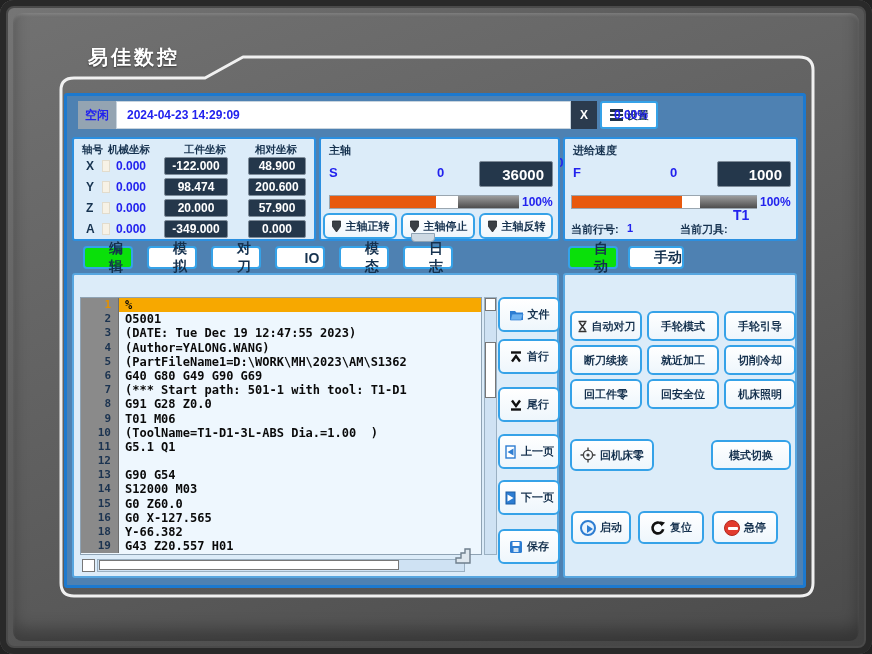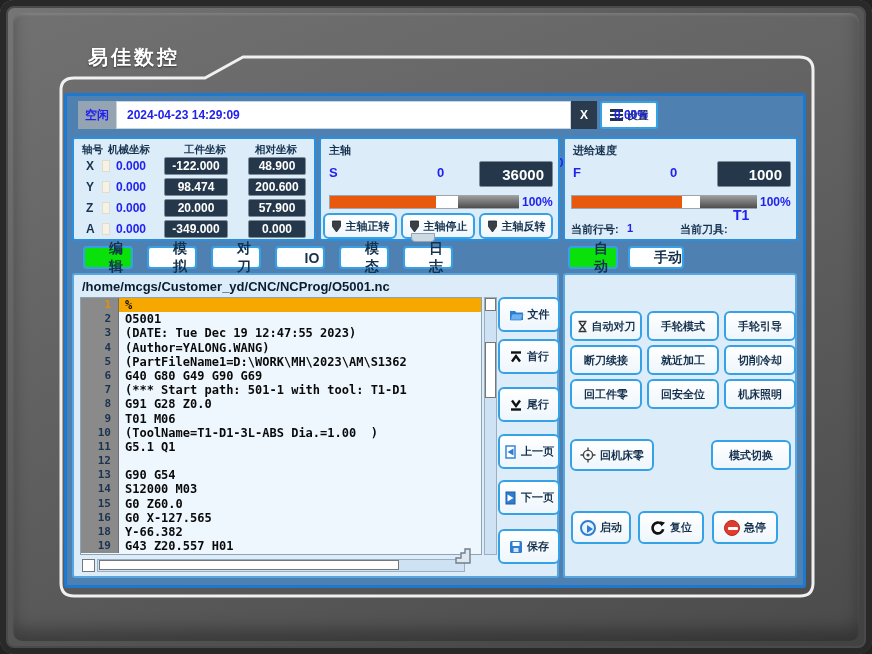--- a/index.html
+++ b/index.html
@@ -203,21 +203,20 @@
     <div class="tab active" style="left:16px">编辑</div>
     <div class="tab" style="left:80px">模拟</div>
     <div class="tab" style="left:144px">对刀</div>
     <div class="tab" style="left:208px">IO</div>
     <div class="tab" style="left:272px">模态</div>
     <div class="tab" style="left:336px">日志</div>
     <div class="tab active" style="left:501px">自动</div>
     <div class="tab" style="left:561px;width:56px">手动</div>
 
     <div class="region reg-left">
-      <div class="nc-path">/home/mcgs/Customer_yd/CNC/NCProg/O5001.nc</div>
 
       <div class="editor">
         <div class="crow hl">
             <span class="ln">1</span>
             <span class="ct">%</span>
           </div>
         <div class="crow">
             <span class="ln">2</span>
             <span class="ct">O5001</span>
           </div>

